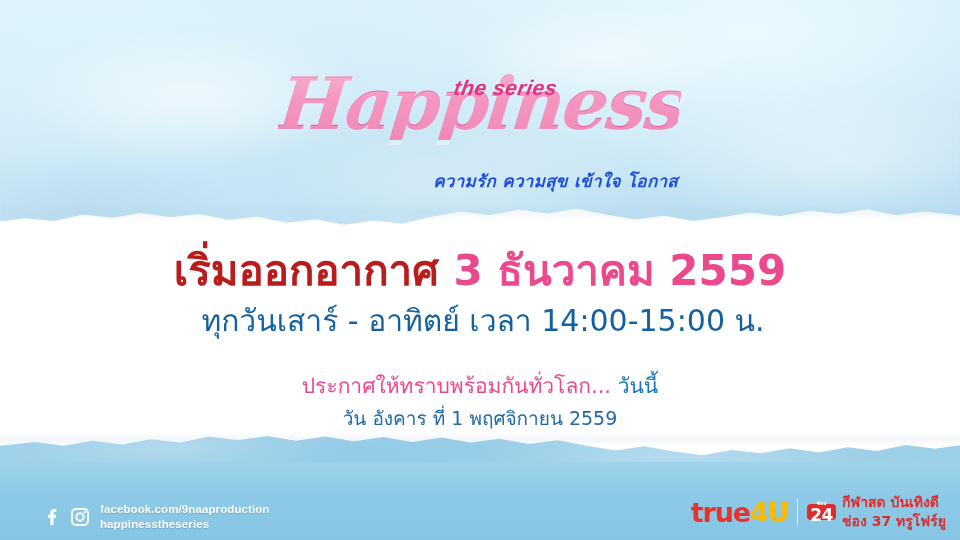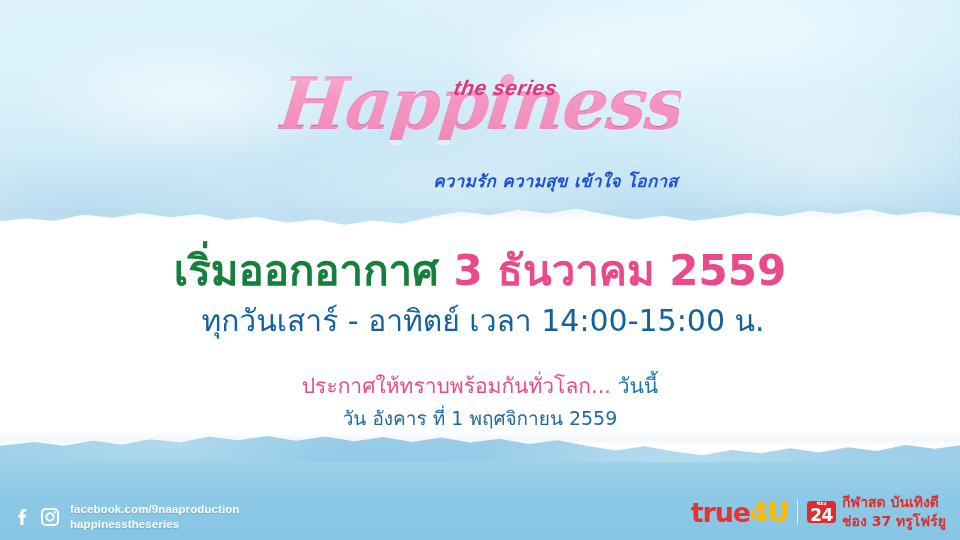--- a/index.html
+++ b/index.html
@@ -154,21 +154,21 @@
   }
   .headline {
     font-family: "DejaVu Sans", sans-serif;
     font-weight: 700;
     font-size: 42px;
     line-height: 1.18;
     letter-spacing: 0px;
     white-space: nowrap;
     margin: 0;
   }
-  .headline .blue { color: #15803d; }
+  .headline .blue { color: #b91c1c; }
   .headline .pink { color: #ea4a8c; }
   .subline {
     font-family: "DejaVu Sans", sans-serif;
     font-weight: 400;
     font-size: 30px;
     line-height: 1.25;
     color: #14619f;
     white-space: nowrap;
     margin: 6px 0 0 6px;
   }
@@ -198,21 +198,21 @@
     left: 0;
     right: 0;
     bottom: 0;
     height: 78px;
     background: linear-gradient(180deg, #9ed2ea 0%, #8ecae7 40%, #86c5e4 100%);
   }
 
   
   .social {
     position: absolute;
-    left: 12px;
+    left: 42px;
     bottom: 8px;
     display: flex;
     align-items: center;
     gap: 9px;
   }
   .social-icons {
     display: flex;
     align-items: center;
     gap: 5px;
   }
@@ -256,21 +256,21 @@
     height: 26px;
     background: rgba(255,255,255,.75);
   }
   .ch24-group {
     display: flex;
     align-items: center;
     gap: 6px;
   }
   .ch24-badge {
     width: 29px;
-    height: 22px;
+    height: 16px;
     border-radius: 4px;
     background: #e02b2b;
     display: flex;
     flex-direction: column;
     align-items: center;
     justify-content: center;
     line-height: 1;
     padding-top: 1px;
     box-sizing: border-box;
   }

